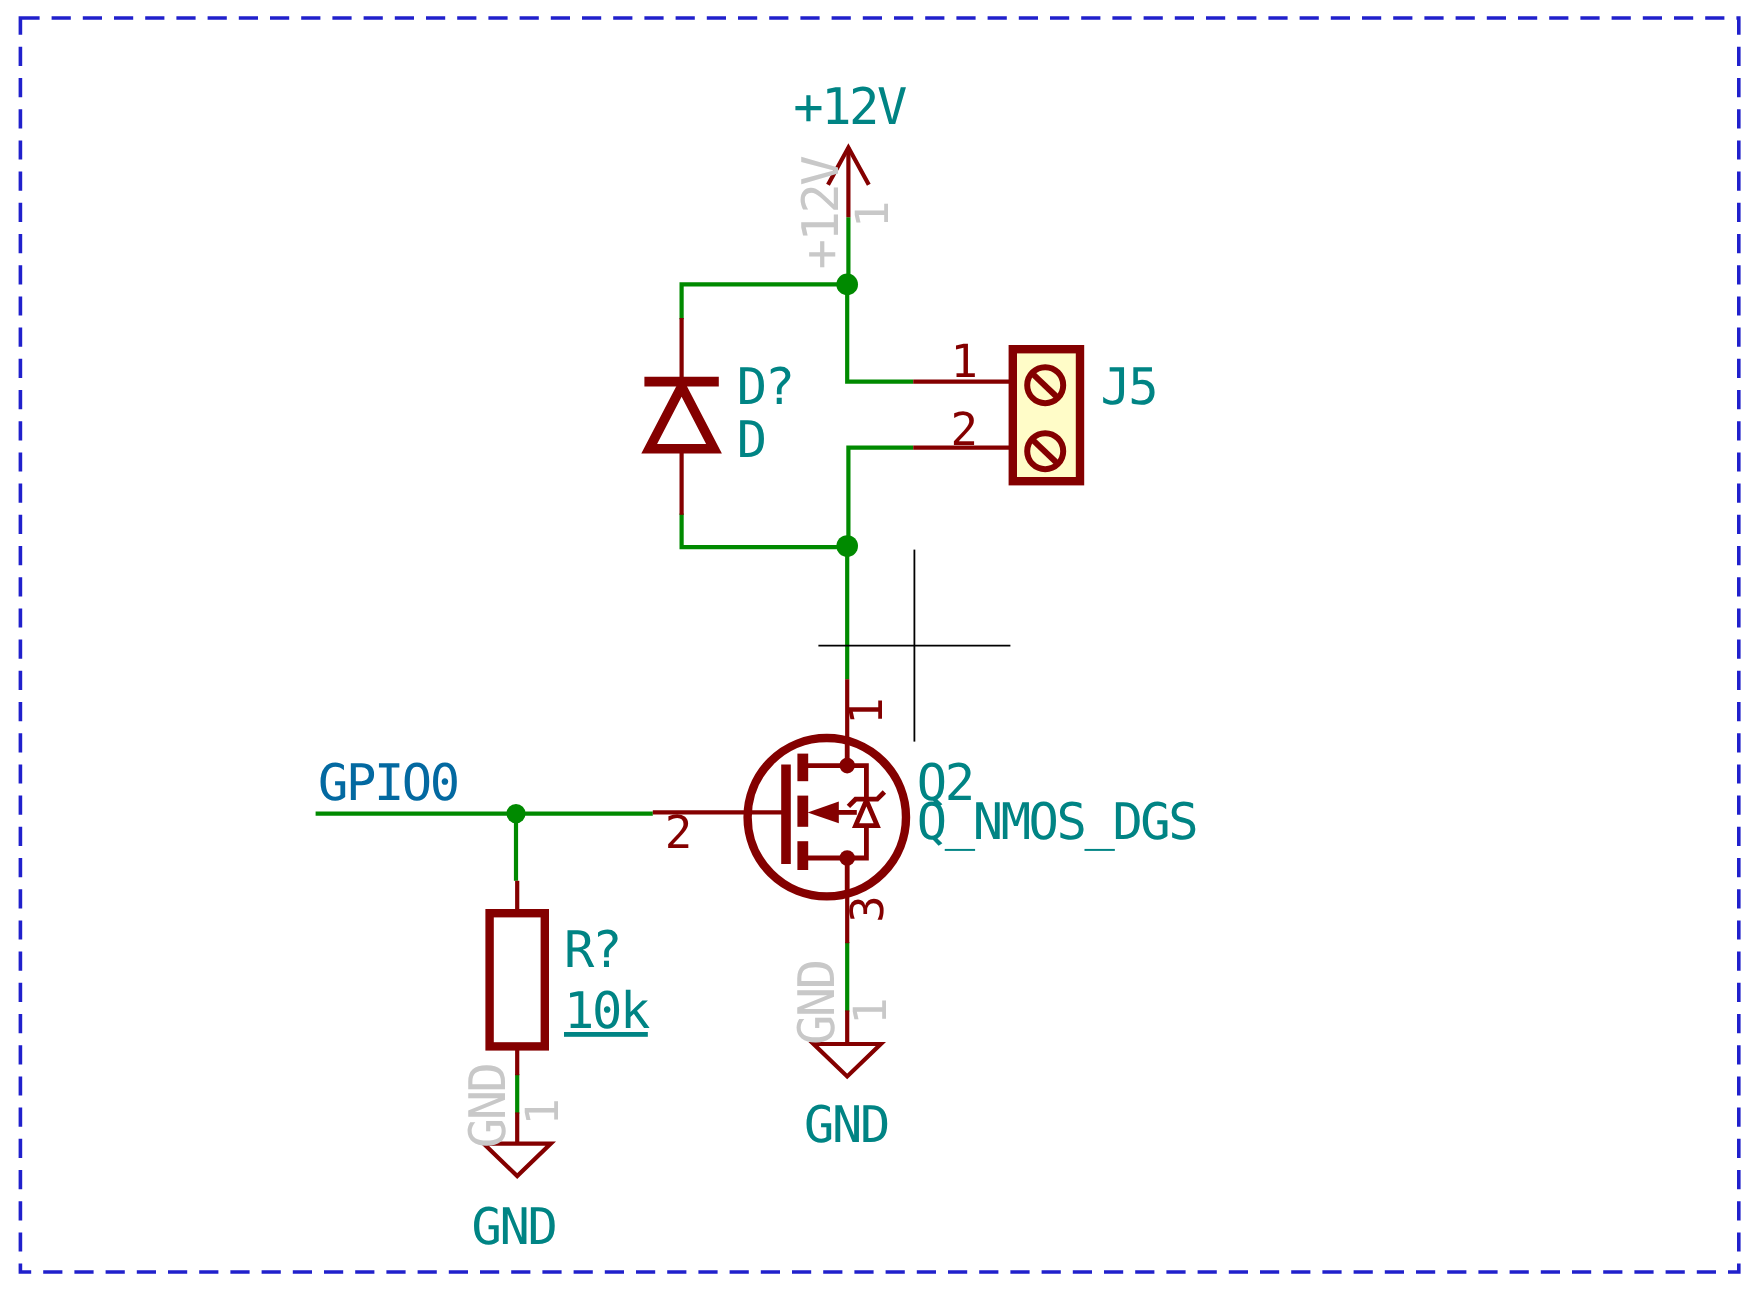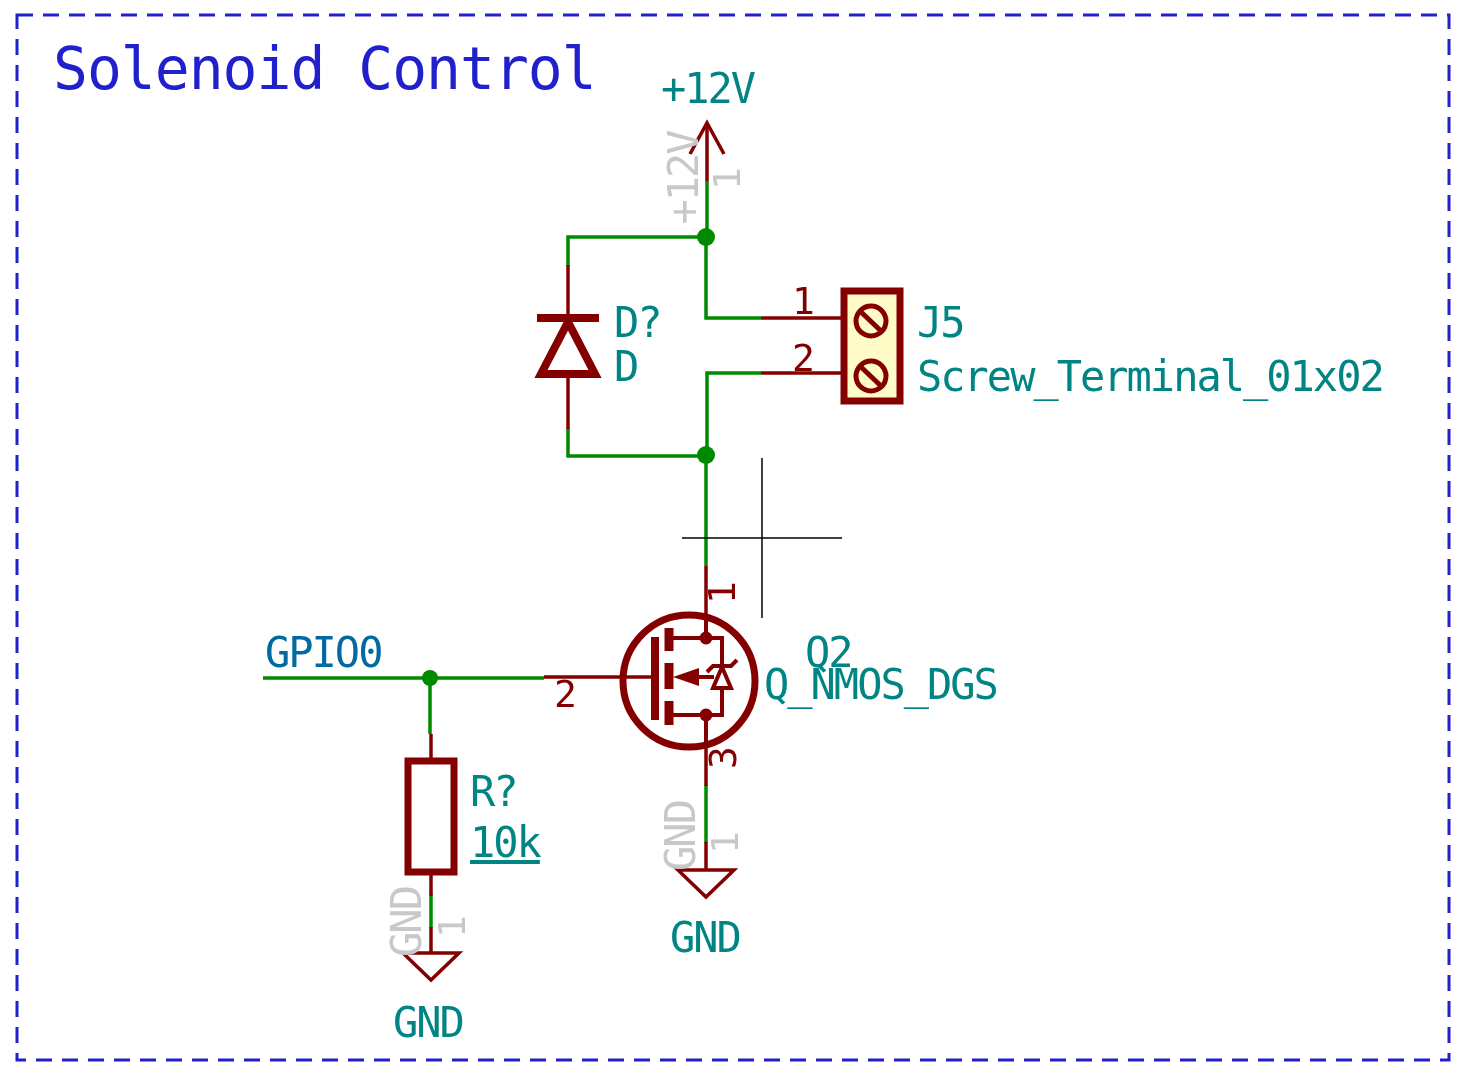--- a/index.html
+++ b/index.html
@@ -107,35 +107,33 @@
     </g>
 
     <rect x="408" y="761" width="46" height="111" stroke="#840000" stroke-width="7" fill="none"></rect>
 
     <g stroke="#000000" stroke-width="1.5">
       <path d="M762 458 V618"></path>
       <path d="M682 538 H842"></path>
     </g>
   </svg>
 
-  <div class="t fs-title c-blue" style="left:53px;top:40px;">Solenoid Control</div>
 
   <div class="t fs-field c-field" style="left:661px;top:68px;">+12V</div>
   <div class="t fs-field c-gray rot" style="left:684px;top:178px;">+12V</div>
   <div class="t fs-pin c-gray rot" style="left:727px;top:179px;">1</div>
 
   <div class="t fs-field c-field" style="left:614px;top:302px;">D?</div>
   <div class="t fs-field c-field" style="left:614px;top:346px;">D</div>
 
   <div class="t fs-field c-field" style="left:917px;top:302px;">J5</div>
-  <div class="t fs-field c-field" style="left:917px;top:356px;">Screw_Terminal_01x02</div>
   <div class="t fs-pin c-dev" style="left:792px;top:282px;">1</div>
   <div class="t fs-pin c-dev" style="left:792px;top:339px;">2</div>
 
-  <div class="t fs-field c-field" style="left:764px;top:632px;margin-left:41px;">Q2</div>
+  <div class="t fs-field c-field" style="left:764px;top:632px;">Q2</div>
   <div class="t fs-field c-field" style="left:764px;top:664px;">Q_NMOS_DGS</div>
   <div class="t fs-pin c-dev rot" style="left:722px;top:593px;">1</div>
   <div class="t fs-pin c-dev" style="left:554px;top:675px;">2</div>
   <div class="t fs-pin c-dev rot" style="left:723px;top:758px;">3</div>
 
   <div class="t fs-field c-black" style="left:265px;top:632px;">GPIO0</div>
 
   <div class="t fs-field c-field" style="left:470px;top:771px;">R?</div>
   <div class="t fs-field c-field" style="left:470px;top:822px;text-decoration:underline;">10k</div>
 

